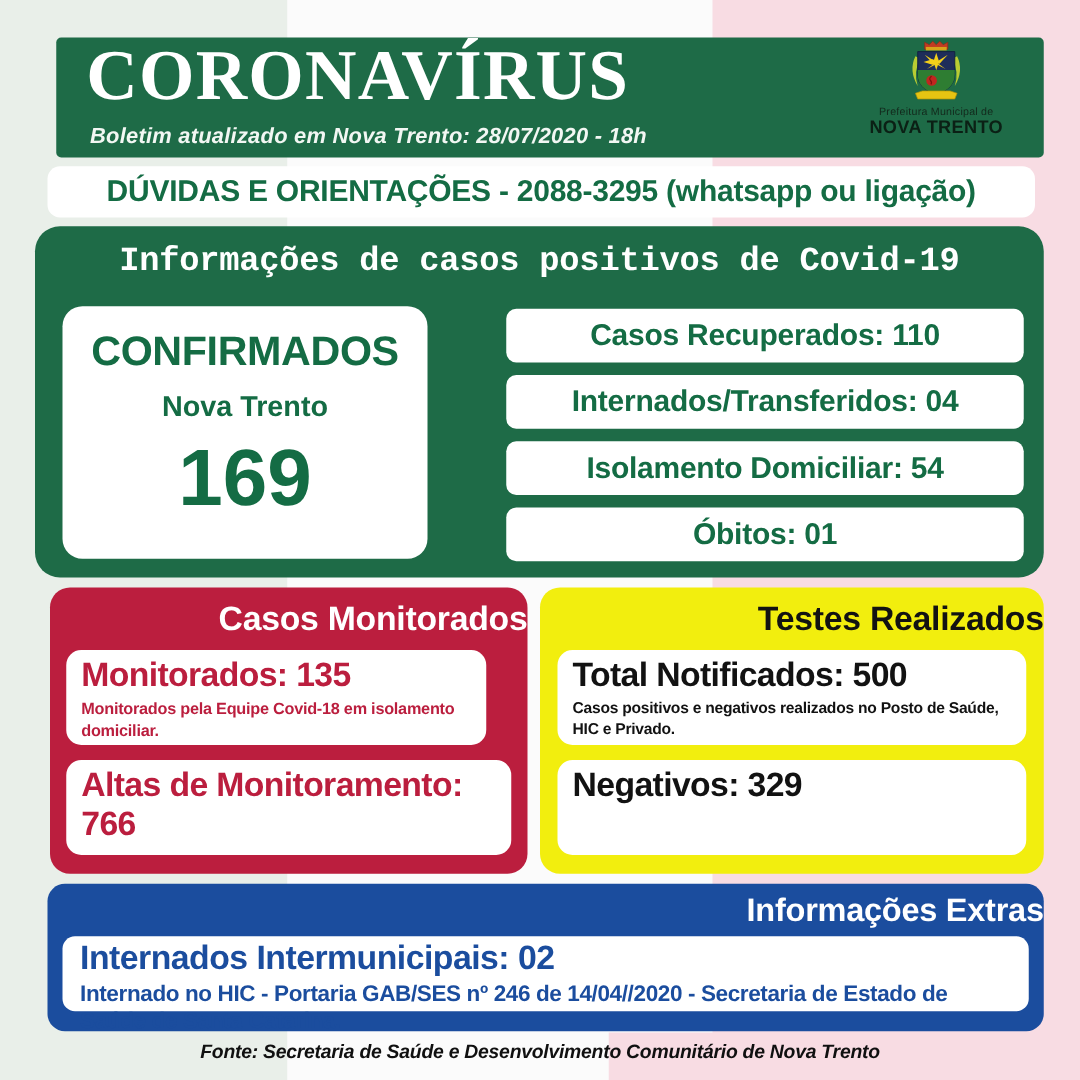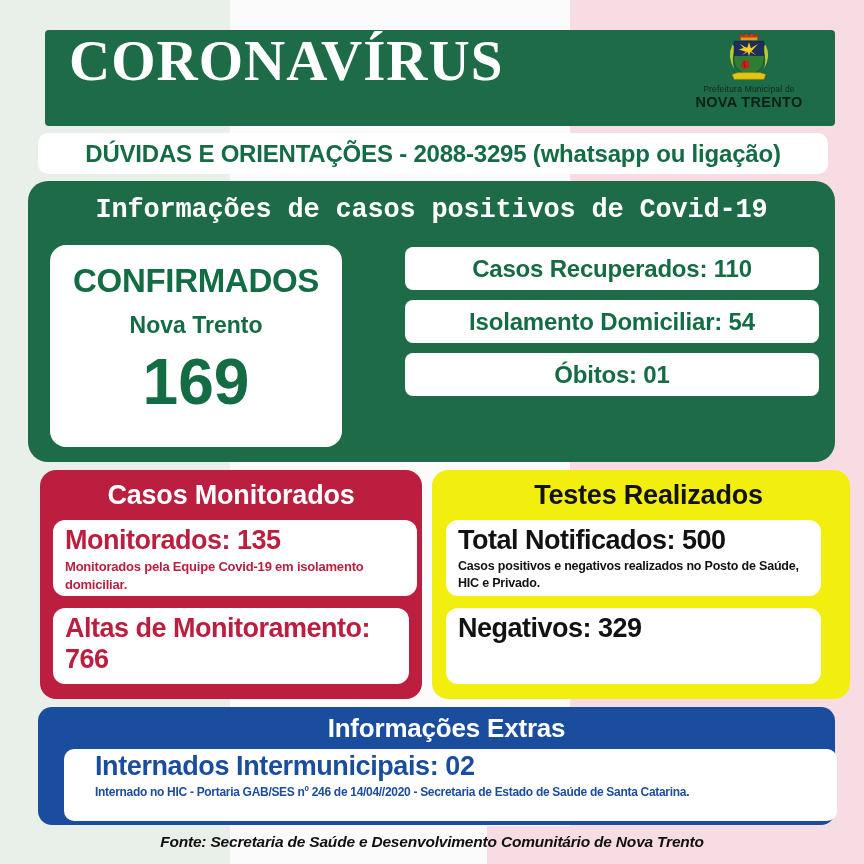--- a/index.html
+++ b/index.html
@@ -66,75 +66,76 @@
     color:var(--green-text,#146c44);letter-spacing:-.2px;
   }
 
   
   .panel-red{
     position:absolute;left:40px;top:470px;width:382px;height:229px;
     background:var(--red,#bb1e3e);border-radius:16px;
   }
   .panel-red .panel-title{color:#ffffff;}
   .panel-title{
-    text-align:center;font-weight:700;font-size:27px;padding-top:10px;letter-spacing:-.2px;
+    text-align:right;font-weight:700;font-size:27px;padding-top:10px;letter-spacing:-.2px;
   }
   .panel-red .card{color:var(--red,#bb1e3e);}
   .card{
     position:absolute;background:#ffffff;border-radius:12px;
     padding:5px 12px 0 12px;box-sizing:border-box;
   }
-  .card-1{left:13px;top:50px;width:364px;height:76px;}
+  .card-1{left:13px;top:50px;width:336px;height:76px;}
   .card-2{left:13px;top:138px;width:356px;height:76px;}
   .card-headline{font-size:27px;font-weight:700;letter-spacing:-.5px;line-height:1.15;}
   .card-note{font-size:13px;font-weight:700;line-height:1.35;margin-top:2px;letter-spacing:-.2px;}
 
   
   .panel-yellow{
     position:absolute;left:432px;top:470px;width:403px;height:229px;
-    background:var(--yellow,#f2ee0e);border-radius:16px;padding-left:15px;
+    background:var(--yellow,#f2ee0e);border-radius:16px;
   }
   .panel-yellow .panel-title{color:#121212;}
   .panel-yellow .card{color:#121212;}
   .panel-yellow .card-1{left:14px;top:50px;width:375px;height:76px;}
   .panel-yellow .card-2{left:14px;top:138px;width:375px;height:76px;}
   .panel-yellow .card-note{font-size:12.5px;}
 
   
   .panel-blue{
     position:absolute;left:38px;top:707px;width:797px;height:118px;
     background:var(--blue,#1b4d9e);border-radius:14px;
   }
   .panel-blue .panel-title{color:#ffffff;font-size:26px;padding-top:6px;padding-left:20px;}
   .extras-card{
-    position:absolute;left:12px;top:42px;width:773px;height:72px;
+    position:absolute;left:12px;top:42px;width:773px;height:60px;
     background:#ffffff;border-radius:10px;box-sizing:border-box;
-    padding:3px 8px 0 31px;color:var(--blue,#1b4d9e);margin-left:14px;
+    padding:3px 8px 0 14px;color:var(--blue,#1b4d9e);
   }
   .extras-headline{font-size:27px;font-weight:700;letter-spacing:-.4px;line-height:1.1;}
-  .extras-note{font-size:12px;font-weight:700;margin-top:3px;letter-spacing:-.3px;}
+  .extras-note{font-size:18px;font-weight:700;margin-top:3px;letter-spacing:-.3px;}
 
   
   .footer{
     position:absolute;left:0;top:833px;width:864px;text-align:center;
     font-size:15.5px;font-weight:700;font-style:italic;color:#101010;letter-spacing:-.2px;
   }
 </style>
 </head>
 <body>
 
 <div class="stage">
 
   <div class="bg bg-left"></div>
   <div class="bg bg-mid"></div>
   <div class="bg bg-right"></div>
   <div class="bg-right-low"></div>
 
   <div class="header">
     <h1>CORONAVÍRUS</h1>
+    <div class="subtitle">Boletim atualizado em Nova Trento: 28/07/2020 - 18h</div>
     <div class="logo">
       <svg width="56" height="50" viewBox="0 0 60 54">
 
         <path d="M20 8 L20 2 L24 4 L27 1 L30 4 L33 1 L36 4 L40 2 L40 8 Z" fill="#c23b22" stroke="#8e2a18" stroke-width="0.6"></path>
         <rect x="21" y="6" width="18" height="3" fill="#d8a31a"></rect>
 
         <path d="M12 14 Q6 26 14 40 Q10 28 16 16 Z" fill="#b9cc33"></path>
         <path d="M48 14 Q54 26 46 40 Q50 28 44 16 Z" fill="#b9cc33"></path>
 
         <path d="M14 10 H46 V30 Q46 42 30 47 Q14 42 14 30 Z" fill="#1e2d5a" stroke="#11203f" stroke-width="0.8"></path>
@@ -165,30 +166,31 @@
 
   <div class="panel-green">
     <div class="panel-green-title">Informações de casos positivos de Covid-19</div>
     <div class="confirmed-card">
       <div class="confirmed-label">CONFIRMADOS</div>
       <div class="confirmed-city">Nova Trento</div>
       <div class="confirmed-count">169</div>
     </div>
     <div class="stats">
       <div class="stat-box">Casos Recuperados: 110</div>
+      <div class="stat-box">Internados/Transferidos: 04</div>
       <div class="stat-box">Isolamento Domiciliar: 54</div>
       <div class="stat-box">Óbitos: 01</div>
     </div>
   </div>
 
   <div class="panel-red">
     <div class="panel-title">Casos Monitorados</div>
     <div class="card card-1">
       <div class="card-headline">Monitorados: 135</div>
-      <div class="card-note">Monitorados pela Equipe Covid-19 em isolamento domiciliar.</div>
+      <div class="card-note">Monitorados pela Equipe Covid-18 em isolamento domiciliar.</div>
     </div>
     <div class="card card-2">
       <div class="card-headline">Altas de Monitoramento: 766</div>
     </div>
   </div>
 
   <div class="panel-yellow">
     <div class="panel-title">Testes Realizados</div>
     <div class="card card-1">
       <div class="card-headline">Total Notificados: 500</div>

